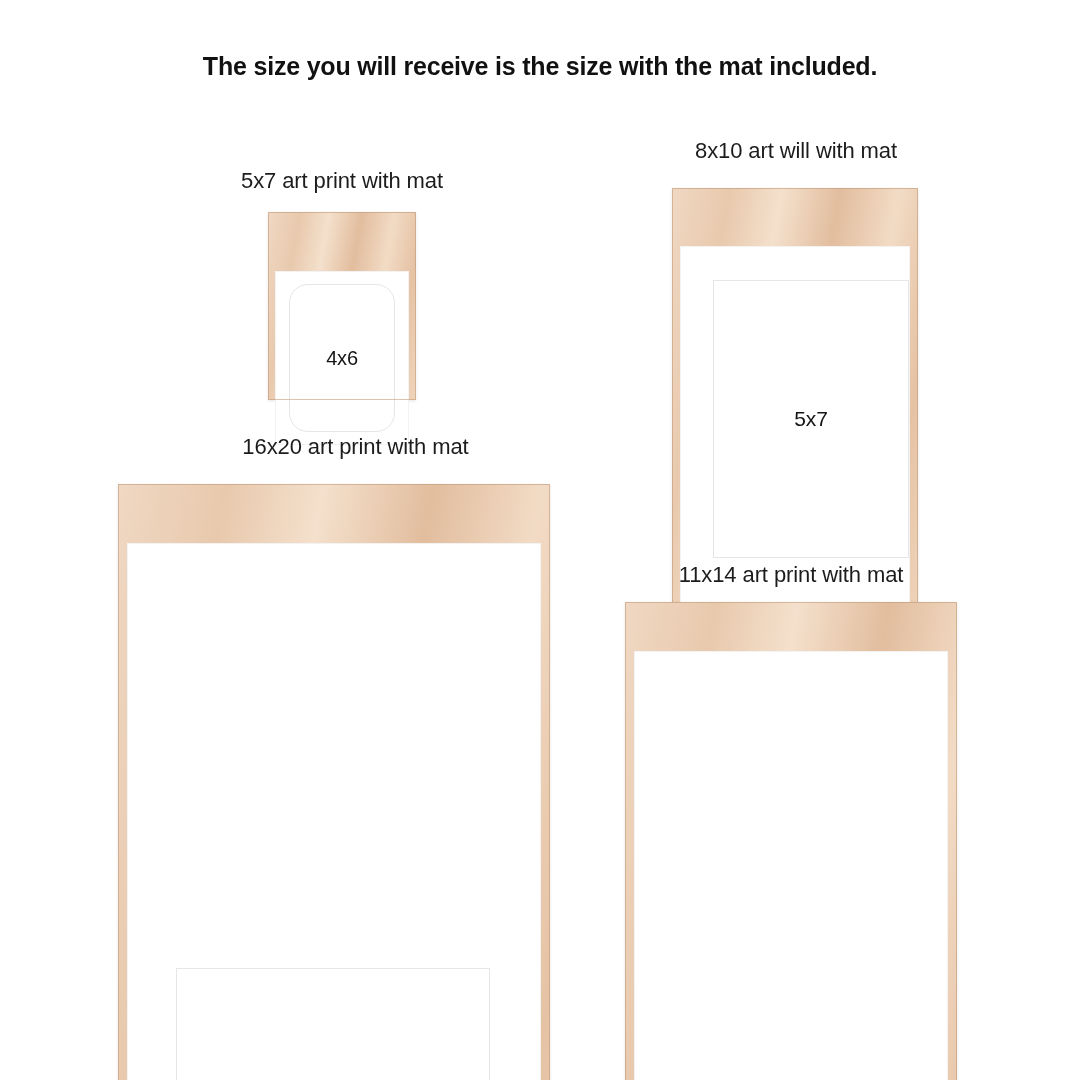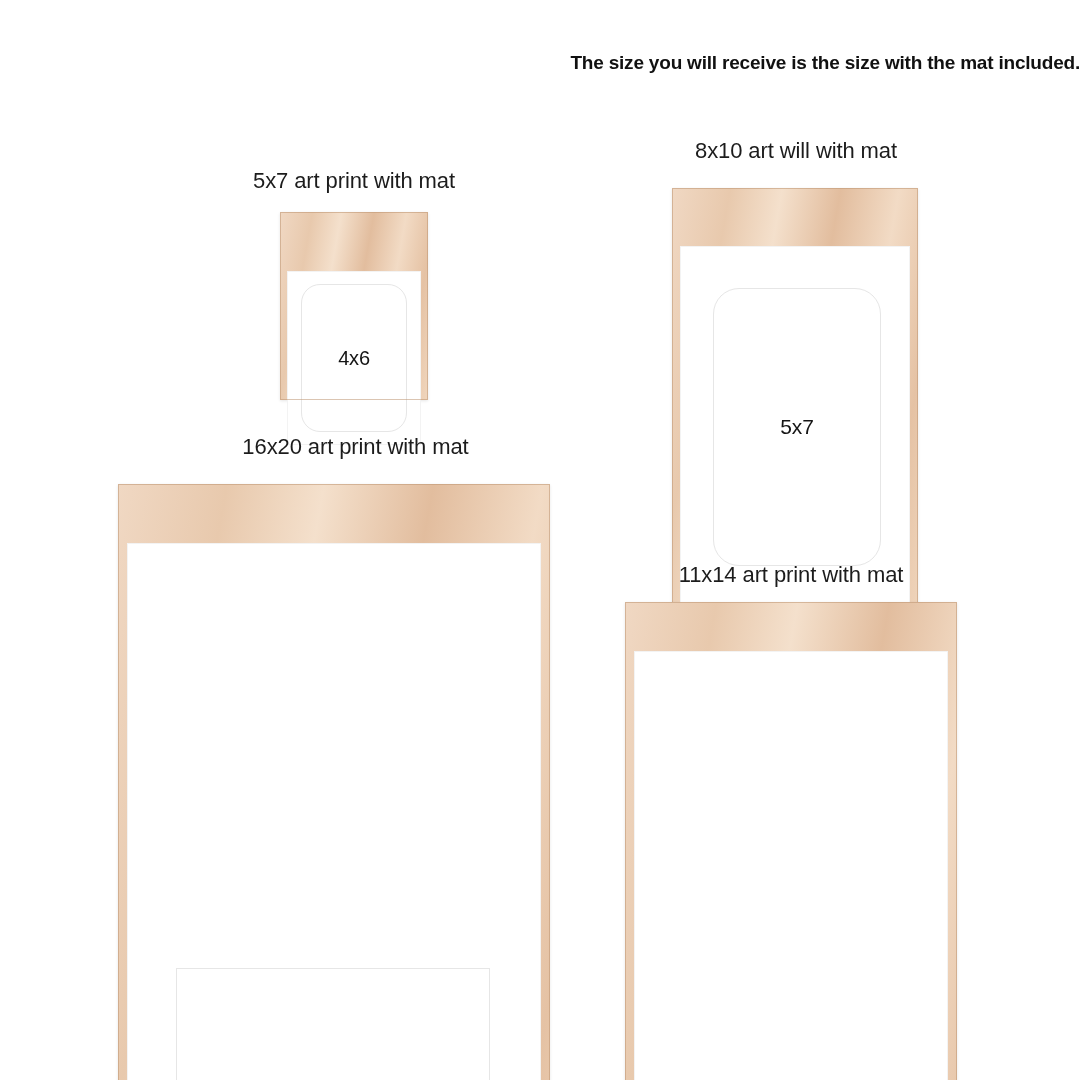--- a/index.html
+++ b/index.html
@@ -19,22 +19,22 @@
   .stage {
     position: absolute;
     inset: 0;
   }
 
   .headline {
     position: absolute;
     top: 52px;
     left: 0;
     width: 1080px;
-    text-align: right;
-    font-size: 19px;
+    text-align: center;
+    font-size: 25px;
     font-weight: bold;
     letter-spacing: -0.2px;
     color: #111111;
   }
 
   
   .frame-group {
     position: absolute;
   }
   .frame-caption {
@@ -92,33 +92,33 @@
   }
   .opening-label {
     font-size: 21px;
     color: #151515;
     letter-spacing: -0.2px;
   }
 
   
 
   
-  #g-5x7 { left: 280px; top: 160px; width: 148px; height: 240px; }
+  #g-5x7 { left: 268px; top: 160px; width: 148px; height: 240px; }
   #g-5x7 .frame-caption { top: 8px; font-size: 22px; }
   #g-5x7 .frame { left: 0; top: 52px; width: 148px; height: 188px; }
   #g-5x7 .mat { left: 7px; top: 59px; width: 134px; height: 174px; }
   #g-5x7 .opening { left: 21px; top: 72px; width: 106px; height: 148px; border-radius: 19px; }
   #g-5x7 .opening-label { font-size: 20px; }
 
   
   #g-8x10 { left: 672px; top: 138px; width: 248px; height: 362px; }
   #g-8x10 .frame-caption { top: 0px; font-size: 22px; }
   #g-8x10 .frame { left: 0; top: 50px; width: 246px; height: 448px; }
   #g-8x10 .mat { left: 8px; top: 58px; width: 230px; height: 432px; }
-  #g-8x10 .opening { left: 41px; top: 100px; width: 168px; height: 278px; border-radius: 26px; }
+  #g-8x10 .opening { left: 41px; top: 92px; width: 196px; height: 278px; }
 
   
   #g-16x20 { left: 118px; top: 434px; width: 432px; height: 612px; padding-left: 43px; }
   #g-16x20 .frame-caption { top: 0px; font-size: 22px; }
   #g-16x20 .frame { left: 0; top: 50px; width: 432px; height: 990px; }
   #g-16x20 .mat { left: 9px; top: 59px; width: 414px; height: 972px; }
   #g-16x20 .opening { left: 58px; top: 484px; width: 314px; height: 458px; }
 
   
   #g-11x14 { left: 625px; top: 562px; width: 332px; height: 480px; }

